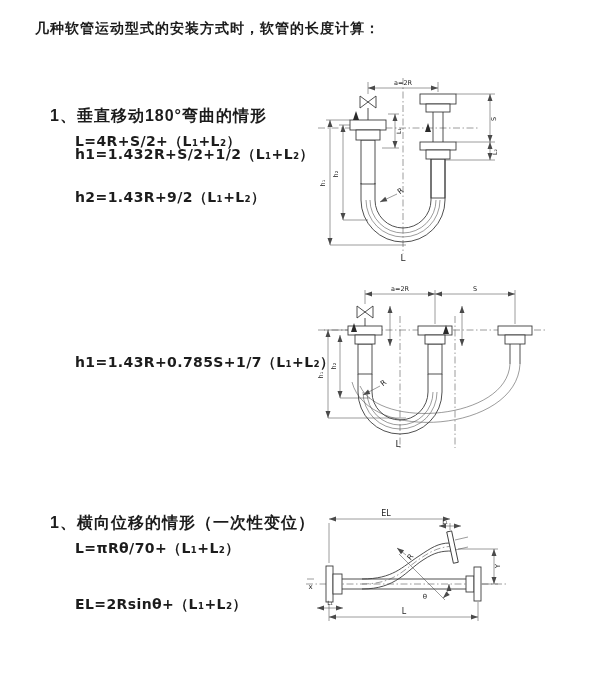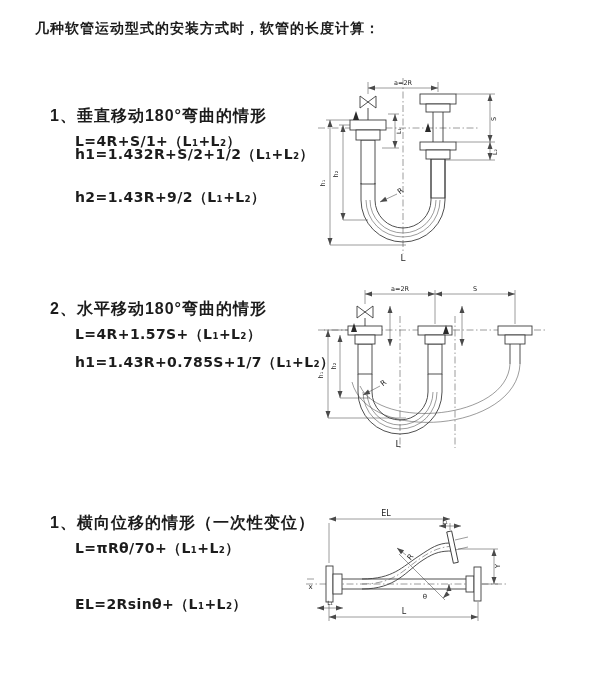--- a/index.html
+++ b/index.html
@@ -27,26 +27,24 @@
   .mv{fill:#2a2a2a;stroke:none;}
 </style>
 </head>
 <body>
 
 <div class="page">
 
   <div class="title">几种软管运动型式的安装方式时，软管的长度计算：</div>
 
   <div class="sec-heading" style="top:106px">1、垂直移动180°弯曲的情形</div>
-  <div class="formula" style="top:133px">L=4R+S/1+（L₁+L₂）</div>
+  <div class="formula" style="top:133px">L=4R+S/2+（L₁+L₂）</div>
   <div class="formula" style="top:146px">h1=1.432R+S/2+1/2（L₁+L₂）</div>
   <div class="formula" style="top:189px">h2=1.43R+9/2（L₁+L₂）</div>
 
-  <div class="sec-heading" style="top:299px">2、水平移动180°弯曲的情形</div>
-  <div class="formula" style="top:326px">L=4R+1.57S+（L₁+L₂）</div>
   <div class="formula" style="top:354px">h1=1.43R+0.785S+1/7（L₁+L₂）</div>
 
   <div class="sec-heading" style="top:513px">1、横向位移的情形（一次性变位）</div>
   <div class="formula" style="top:540px">L=πRθ/70+（L₁+L₂）</div>
   <div class="formula" style="top:596px">EL=2Rsinθ+（L₁+L₂）</div>
 
   <svg style="left:310px;top:70px" width="285" height="195" viewBox="0 0 285 195">
     <defs>
       <marker id="ar1" viewBox="0 0 8 6" markerWidth="8" markerHeight="6" refX="7.5" refY="3" orient="auto-start-reverse" markerUnits="userSpaceOnUse">
         <path d="M0.5,0.5 L7.5,3 L0.5,5.5 z" fill="#4a4a4a"></path>

